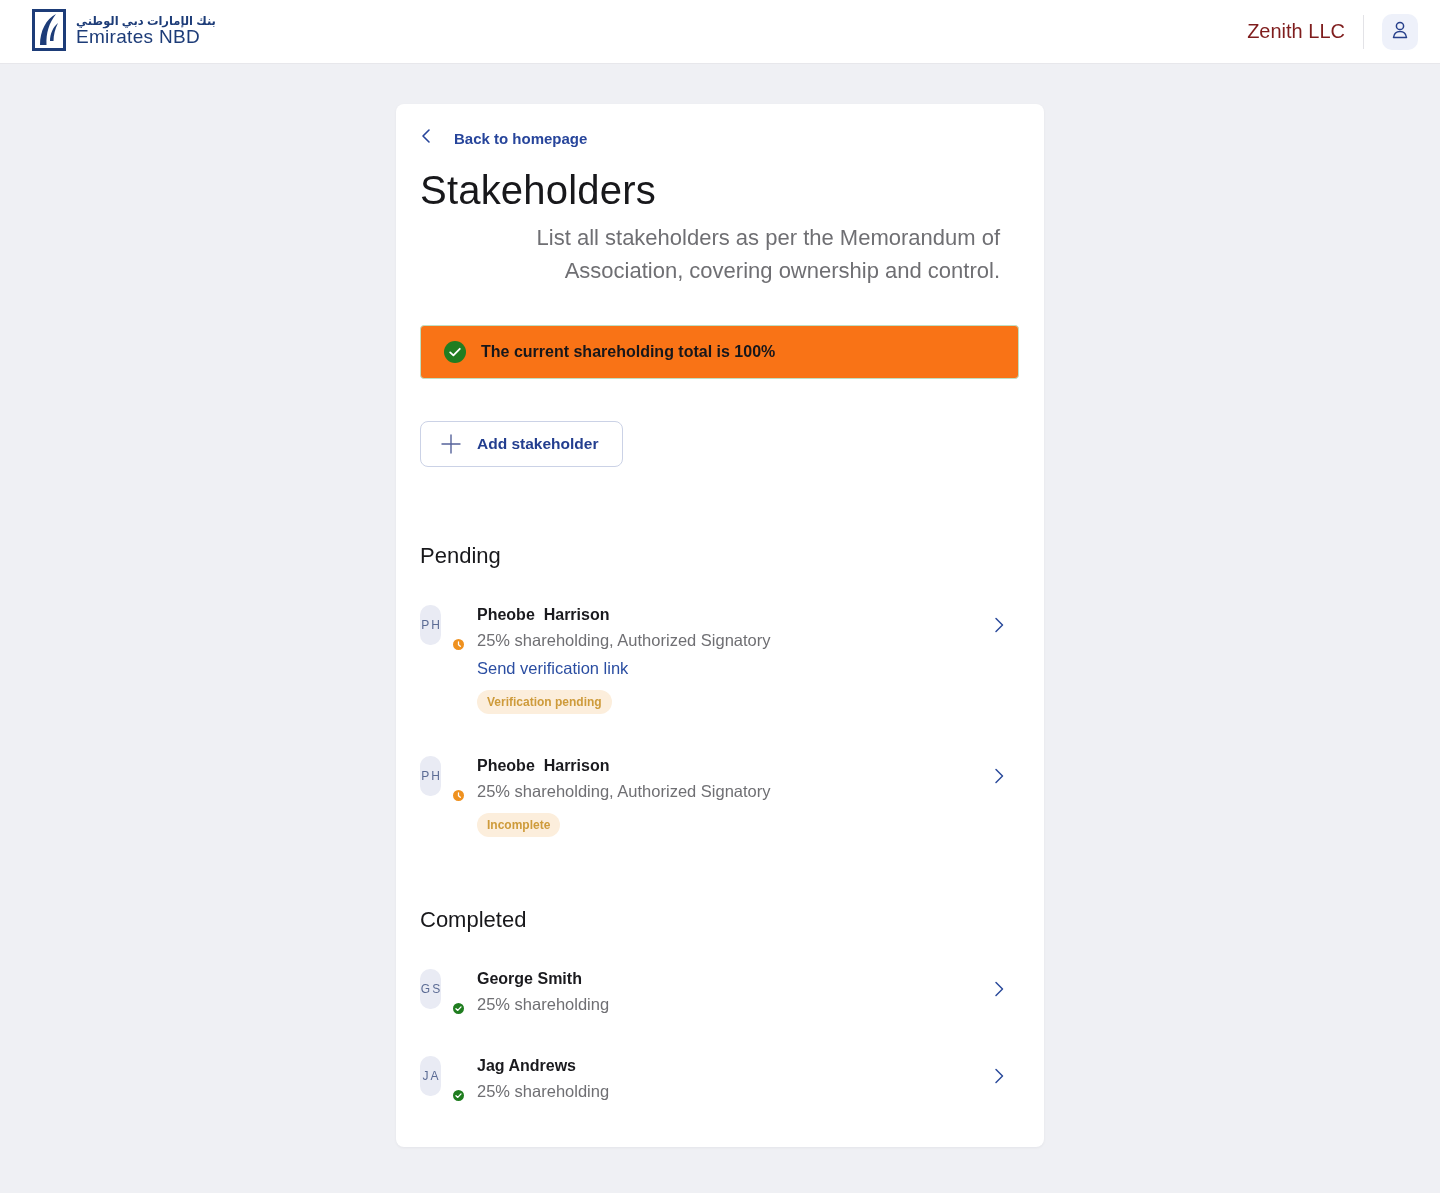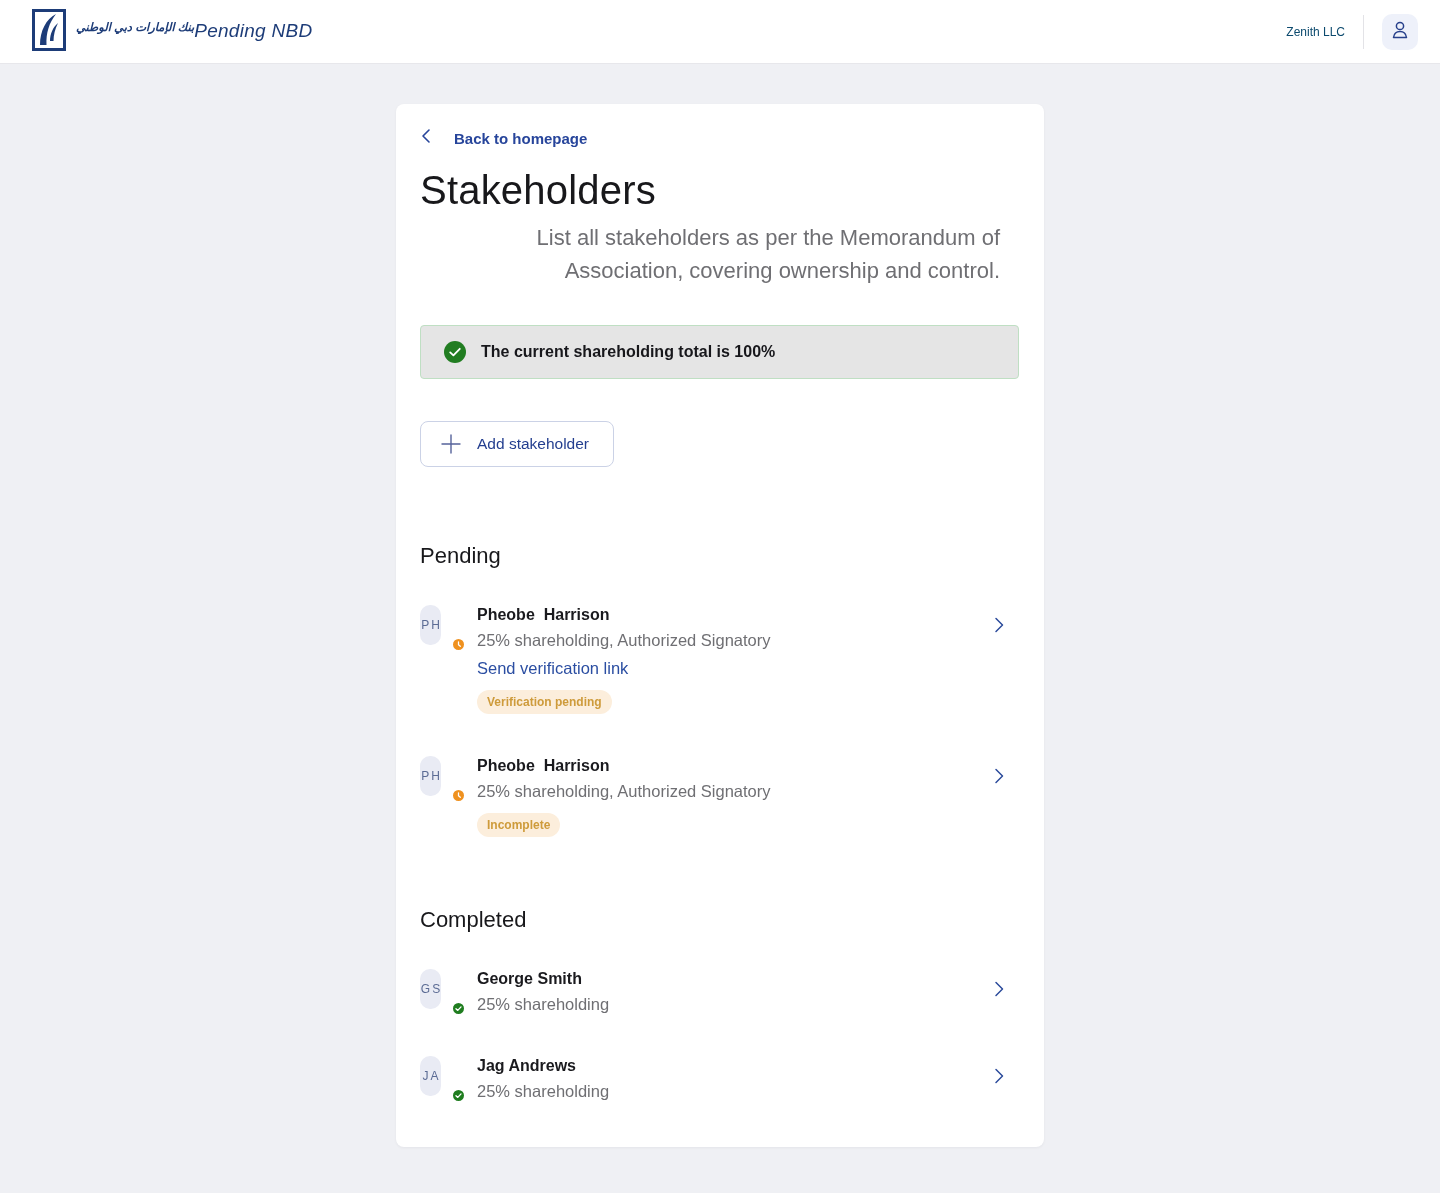--- a/index.html
+++ b/index.html
@@ -15,37 +15,37 @@
   .header {
     height: 64px;
     background: #FFFFFF;
     border-bottom: 1px solid #E7E7EB;
     display: flex;
     align-items: center;
     justify-content: space-between;
     padding: 0 22px 0 32px;
   }
   .brand { display: flex; align-items: center; gap: 10px; cursor: pointer; }
-  .brand-text { display: flex; line-height: 1.1; font-style: italic; }
+  .brand-text { display: flex; flex-direction: column; line-height: 1.1; }
   .brand-arabic {
     font-size: 11.5px;
     color: #1D3C78;
     direction: rtl;
     text-align: left;
     font-weight: 600;
     letter-spacing: 0.2px;
   }
   .brand-english {
     font-size: 19px;
     color: #1D3C78;
     font-weight: 500;
     letter-spacing: 0.3px;
   }
   .header-right { display: flex; align-items: center; gap: 18px; }
-  .company-name { font-size: 12px; color: #0c4a6e; font-weight: 500; margin-left: 9px; }
+  .company-name { font-size: 20px; color: #7f1d1d; font-weight: 500; margin-left: 9px; }
   .header-divider { width: 1px; height: 34px; background: #E3E3E7; }
   .user-button {
     width: 36px; height: 36px;
     background: #EEF1FA;
     border: none;
     border-radius: 10px;
     display: flex; align-items: center; justify-content: center;
     cursor: pointer;
   }
 
@@ -83,21 +83,21 @@
     font-size: 22px;
     line-height: 1.5;
     color: #6F6F73;
     max-width: 580px;
     text-align: right;
   }
 
   
   .banner {
     margin-top: 38px;
-    background: #e5e5e5;
+    background: #f97316;
     border: 1px solid #BFDFC3;
     border-radius: 4px;
     height: 54px;
     display: flex;
     align-items: center;
     gap: 15px;
     padding: 0 23px;
   }
   .banner-text { font-size: 16px; font-weight: 600; color: #17171B; }
 
@@ -107,21 +107,21 @@
     height: 46px;
     background: #FFFFFF;
     border: 1px solid #CBD2E6;
     border-radius: 8px;
     display: inline-flex;
     align-items: center;
     gap: 14px;
     padding: 0 24px 0 18px;
     cursor: pointer;
   }
-  .add-button-label { font-size: 15.5px; font-weight: 400; color: #233E8F; }
+  .add-button-label { font-size: 15.5px; font-weight: 700; color: #233E8F; }
 
   
   .section-heading {
     font-size: 22px;
     font-weight: 400;
     color: #18181B;
   }
   .heading-pending { margin-top: 76px; }
   .heading-completed { margin-top: 70px; }
 
@@ -205,21 +205,21 @@
   <div class="brand">
     <span>
       <svg width="34" height="42" viewBox="0 0 34 42" fill="none">
         <rect x="1.5" y="1.5" width="31" height="39" stroke="#1D3C78" stroke-width="3"></rect>
         <path d="M8 36 C8 22, 14 10, 24 5 C17 14, 14 24, 14.5 36 Z" fill="#1D3C78"></path>
         <path d="M18 32 C18 25, 21 18, 26 14 C23 20, 21.5 26, 21.5 32 Z" fill="#1D3C78"></path>
       </svg>
     </span>
     <span class="brand-text">
       <span class="brand-arabic">بنك الإمارات دبي الوطني</span>
-      <span class="brand-english">Pending NBD</span>
+      <span class="brand-english">Emirates NBD</span>
     </span>
   </div>
   <div class="header-right">
     <span class="company-name">Zenith LLC</span>
     <span class="header-divider"></span>
     <button class="user-button">
       <span>
         <svg width="22" height="22" viewBox="0 0 22 22" fill="none">
           <circle cx="11" cy="7" r="3.6" stroke="#27408B" stroke-width="1.5"></circle>
           <path d="M4.5 18.5 C5 14.8, 7.5 12.5, 11 12.5 C14.5 12.5, 17 14.8, 17.5 18.5 Z" stroke="#27408B" stroke-width="1.5" stroke-linejoin="round"></path>

